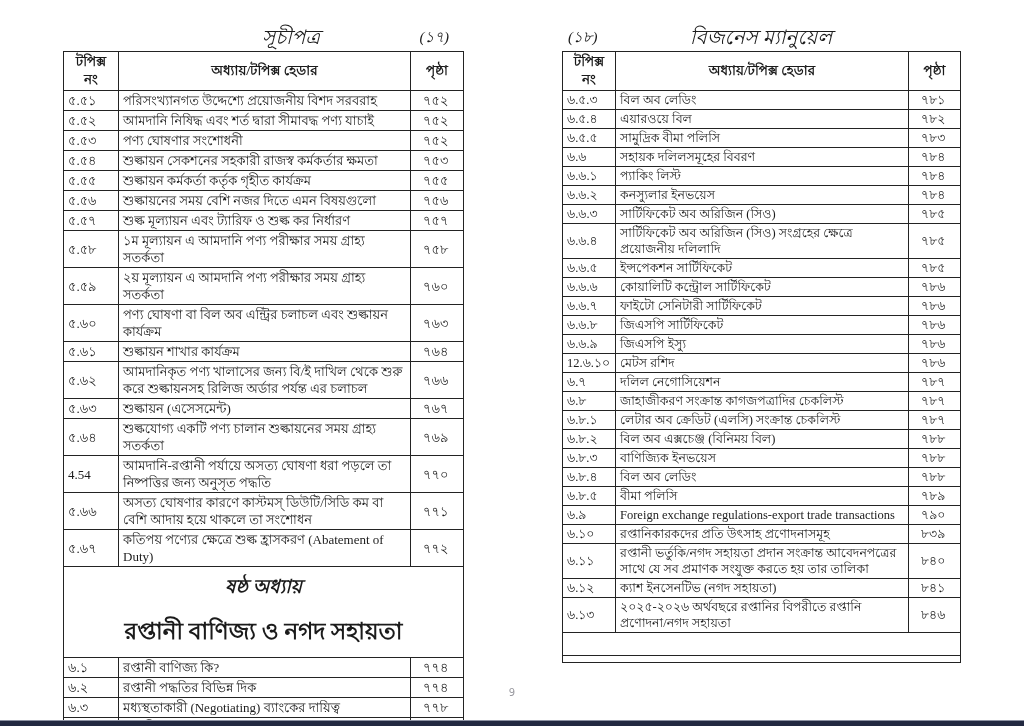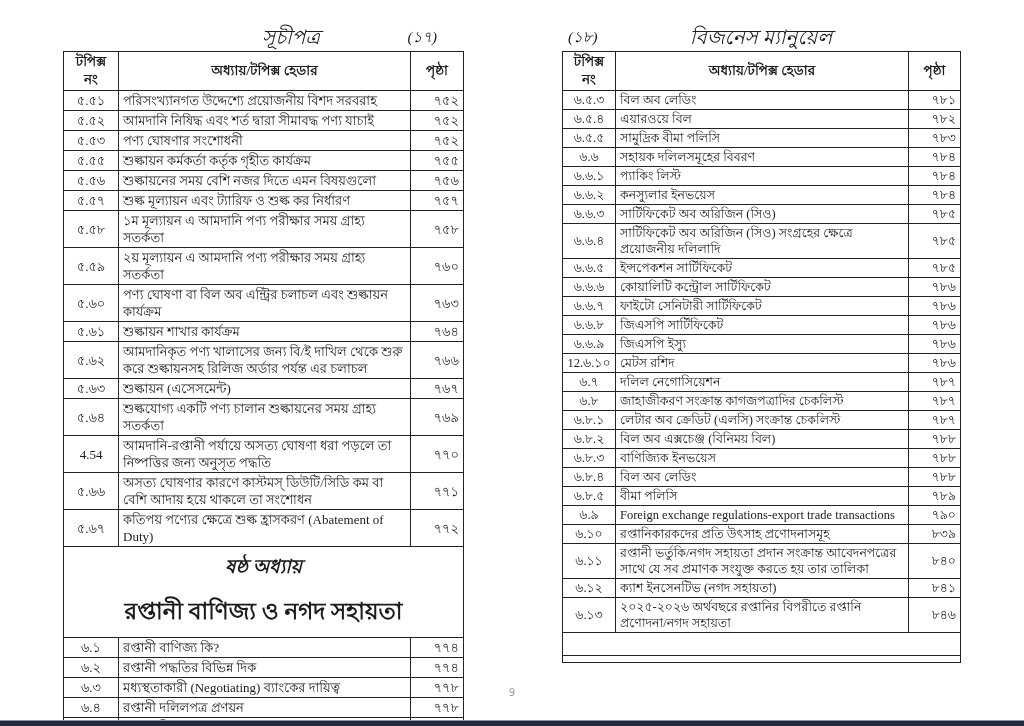--- a/index.html
+++ b/index.html
@@ -17,36 +17,36 @@
 
   .page-header{position:relative;height:24px;margin-bottom:1px;}
   .page-title{
     position:absolute;left:0;right:0;text-align:center;
     font-weight:normal;font-style:italic;font-size:20px;line-height:22px;
   }
   .page-title.shift-right{transform:translateX(28px);}
   .page-marker{
     position:absolute;top:0;font-style:italic;font-size:15px;line-height:22px;
   }
-  .marker-right{right:26px;}
+  .marker-right{right:14px;}
   .marker-left{left:6px;}
 
   table{border-collapse:collapse;table-layout:fixed;width:100%;}
   td,th{
     border:1px solid #232323;
     padding:1px 4px;
     vertical-align:middle;
     overflow:hidden;
   }
   th{font-weight:bold;text-align:center;font-size:13.5px;line-height:18px;}
   .page-left  td{font-size:13px;line-height:17px;}
   .page-right td{font-size:12.5px;line-height:16px;}
-  .col-no{text-align:center;white-space:nowrap;}
+  .col-no{white-space:nowrap;}
   .col-header{text-align:left;margin-left:29px;}
-  .col-page{text-align:right;white-space:nowrap;padding-left:12px;}
+  .col-page{text-align:left;white-space:nowrap;padding-left:12px;}
 
   .heading-cell{text-align:center;padding:8px 2px 10px 2px;}
   .chapter-line1{font-weight:bold;font-size:19px;line-height:24px;font-style:italic;}
   .chapter-line2{font-weight:bold;font-size:23px;line-height:30px;margin-top:18px;}
 
   .empty-row-tall{height:20px;}
   .empty-row-thin{height:6px;padding:0;}
 
   .doc-footer-page{
     position:absolute;left:0;right:0;top:687px;text-align:center;
@@ -89,20 +89,25 @@
           <td class="col-no">৫.৫২</td>
           <td class="col-header">আমদানি নিষিদ্ধ এবং শর্ত দ্বারা সীমাবদ্ধ পণ্য যাচাই</td>
           <td class="col-page">৭৫২</td>
         </tr>
         <tr>
           <td class="col-no">৫.৫৩</td>
           <td class="col-header">পণ্য ঘোষণার সংশোধনী</td>
           <td class="col-page">৭৫২</td>
         </tr>
         <tr>
+          <td class="col-no">৫.৫৪</td>
+          <td class="col-header">শুল্কায়ন সেকশনের সহকারী রাজস্ব কর্মকর্তার ক্ষমতা</td>
+          <td class="col-page">৭৫৩</td>
+        </tr>
+        <tr>
           <td class="col-no">৫.৫৫</td>
           <td class="col-header">শুল্কায়ন কর্মকর্তা কর্তৃক গৃহীত কার্যক্রম</td>
           <td class="col-page">৭৫৫</td>
         </tr>
         <tr>
           <td class="col-no">৫.৫৬</td>
           <td class="col-header">শুল্কায়নের সময় বেশি নজর দিতে এমন বিষয়গুলো</td>
           <td class="col-page">৭৫৬</td>
         </tr>
         <tr>

